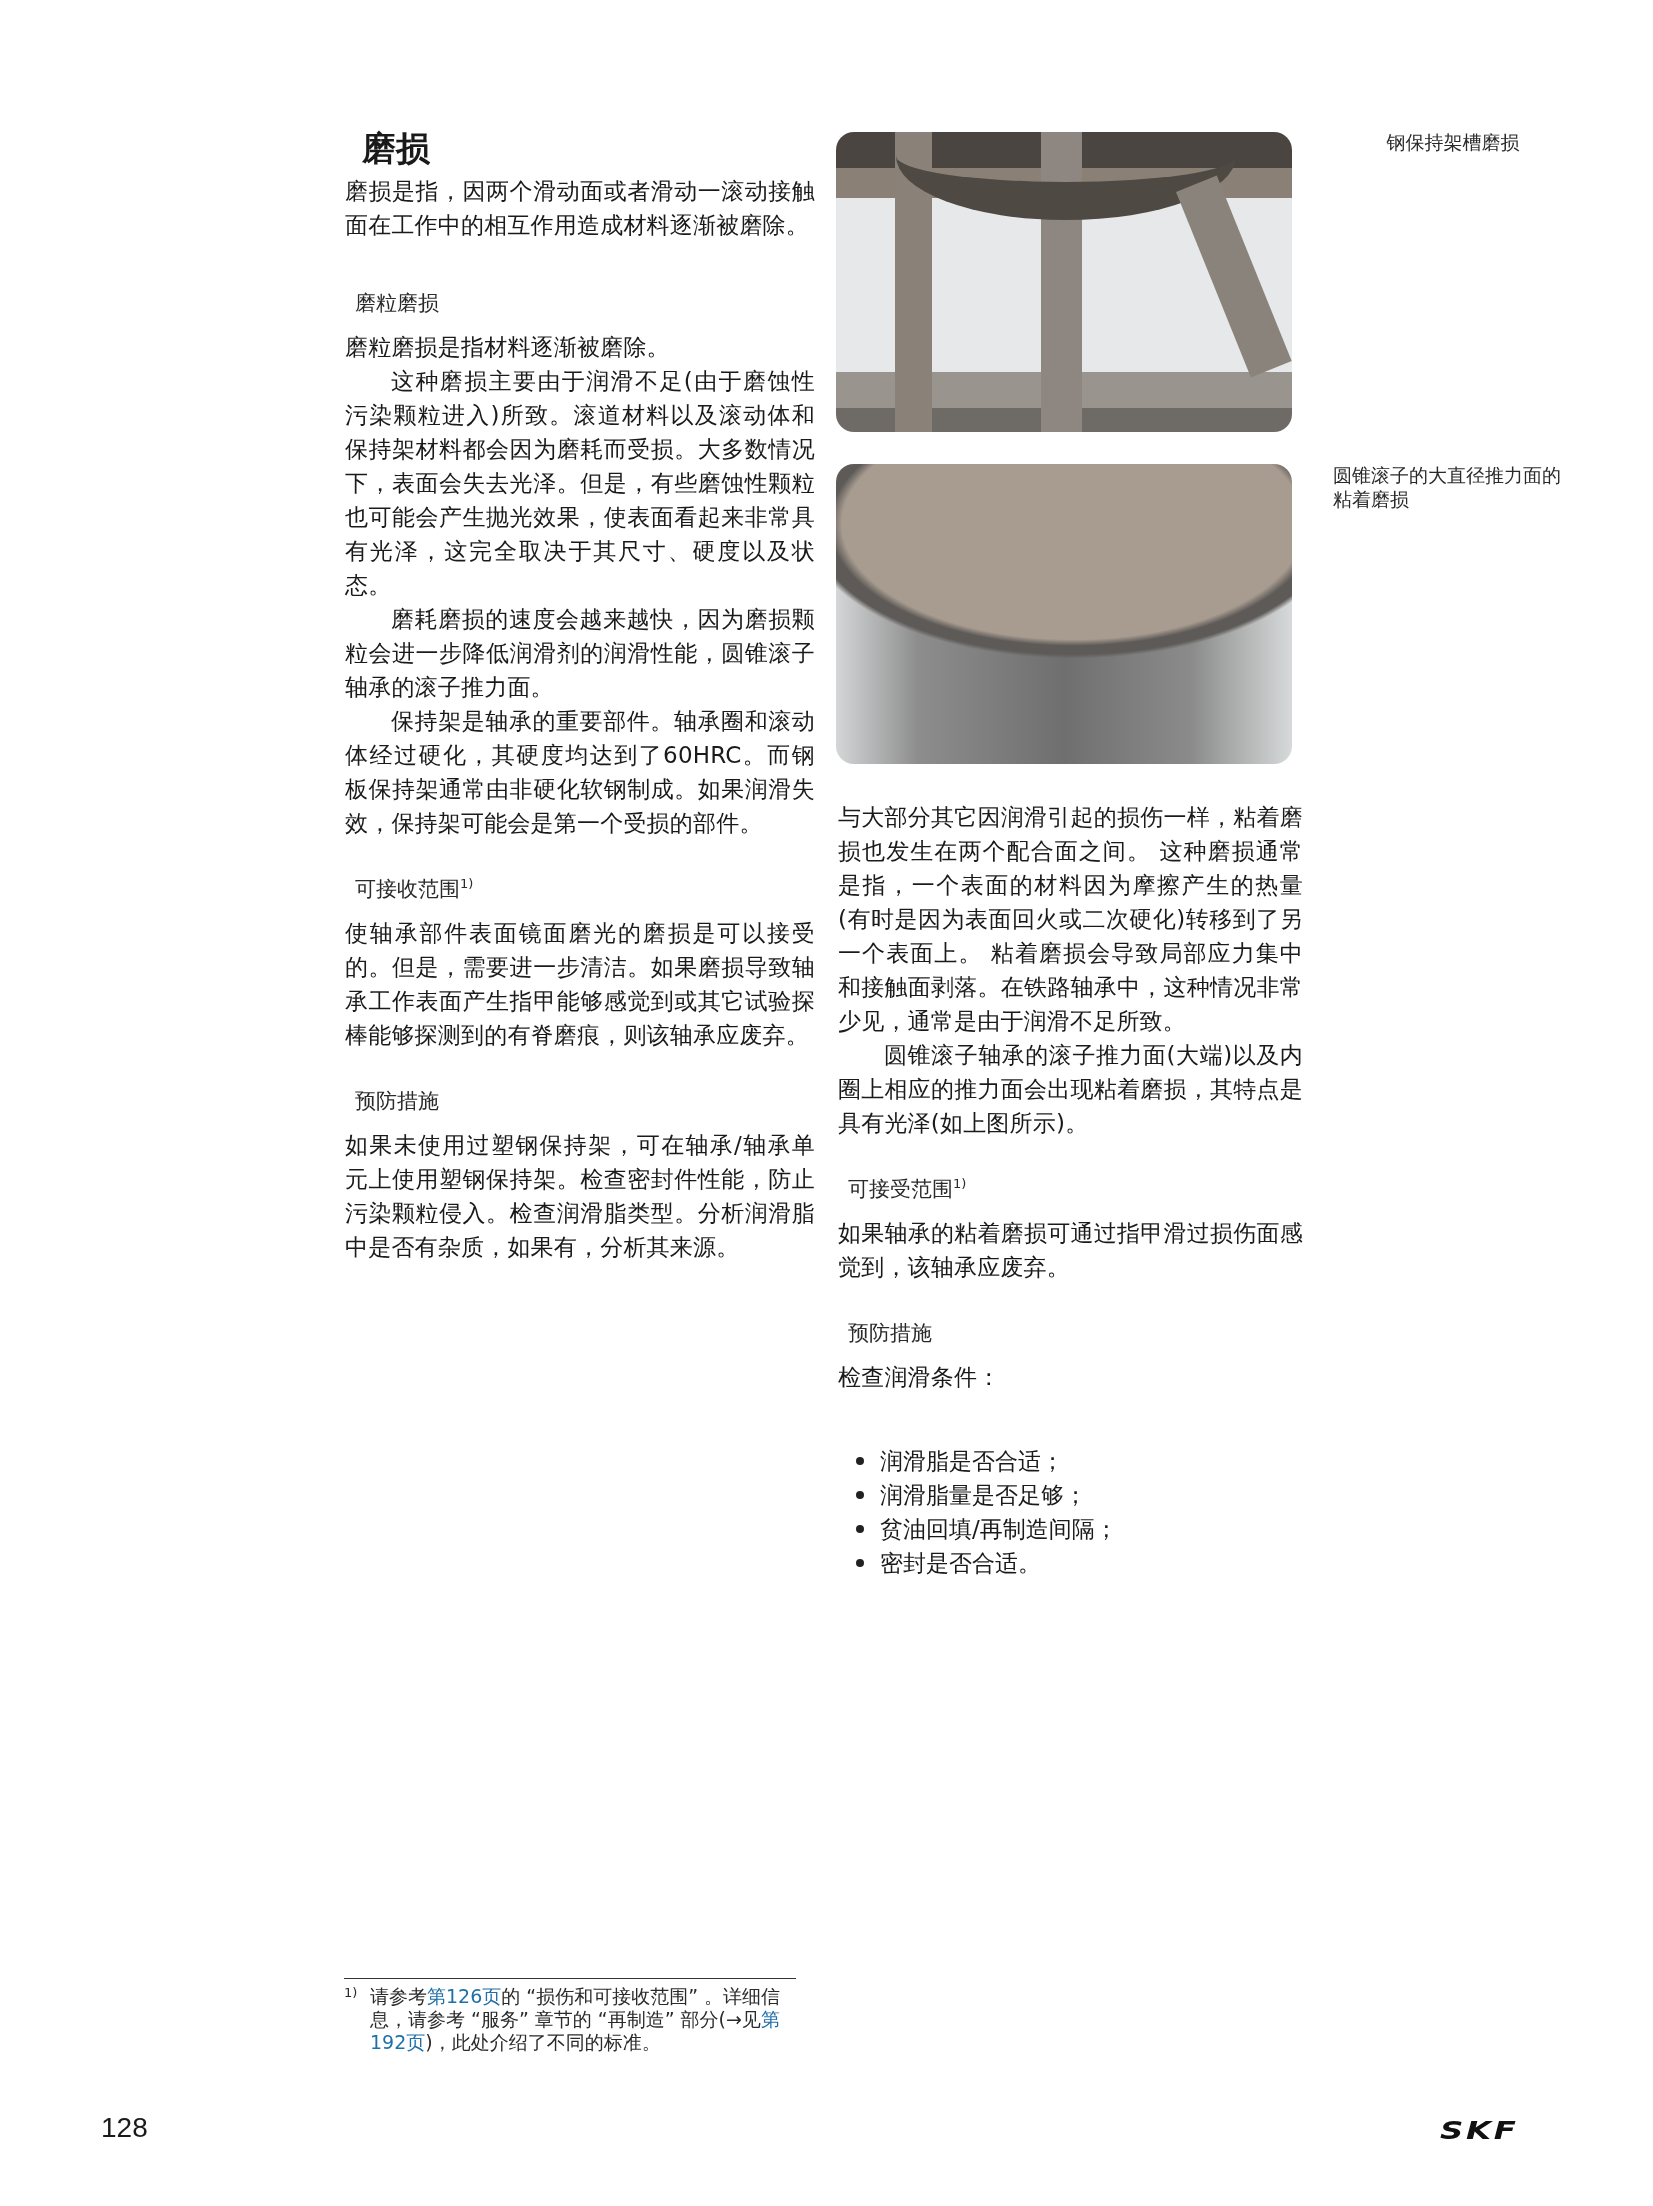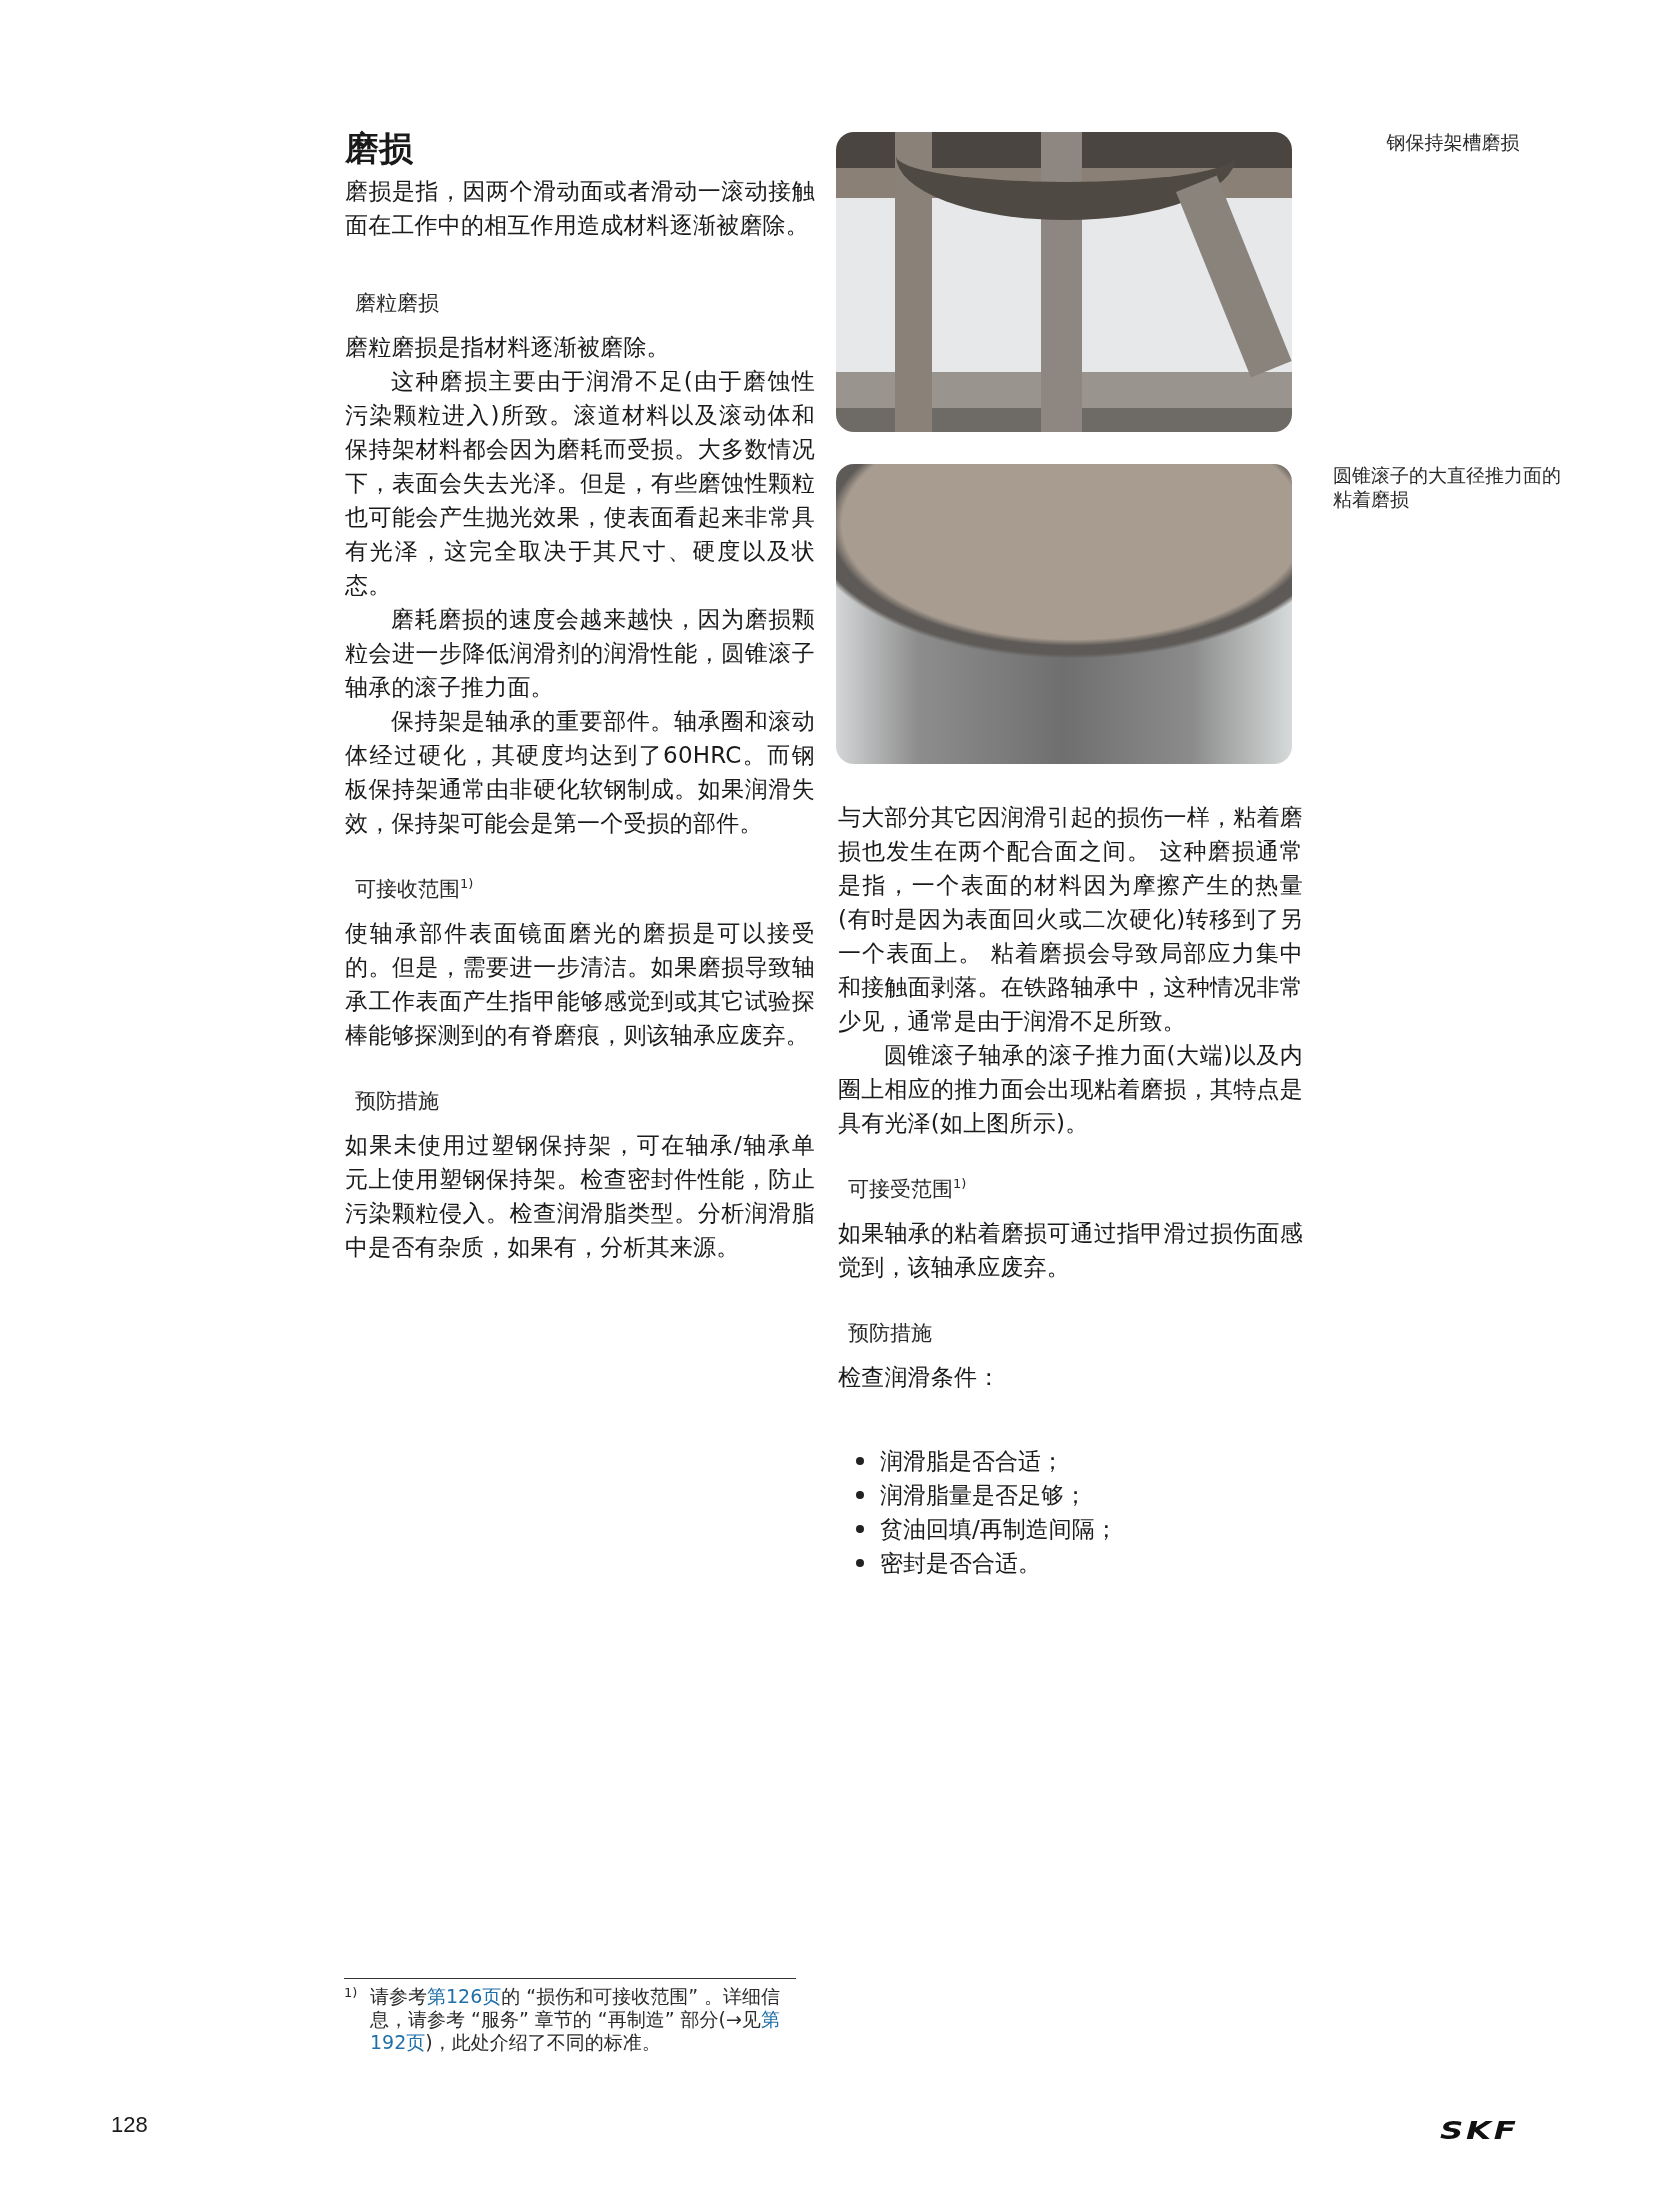--- a/index.html
+++ b/index.html
@@ -7,21 +7,21 @@
     width: 1653px; height: 2206px; position: relative; overflow: hidden;
     font-family: "DejaVu Sans", "Liberation Sans", sans-serif;
     color: #1a1a1a;
   }
   .col { position: absolute; }
   .col-left { left: 345px; top: 126px; width: 470px; }
   .col-mid { left: 838px; top: 800px; width: 465px; }
 
   .title {
     font-size: 34px; font-weight: bold; line-height: 44px;
-    margin: 0 0 4px 0; color: #1a1a1a;
+    margin: 0 0 4px 17px; color: #1a1a1a;
   }
   .p {
     font-size: 23px; line-height: 34px; margin: 0;
     text-align: justify; letter-spacing: 0.2px;
   }
   .p.indent { text-indent: 46px; }
   .h {
     font-size: 21px; line-height: 34px; margin: 10px; color: #2a2a2a;
   }
   .gap-lg { height: 34px; }
@@ -71,21 +71,21 @@
   }
   .footnote {
     position: absolute; left: 344px; top: 1985px; width: 470px;
     font-size: 19px; line-height: 23px; color: #2a2a2a;
   }
   .footnote .mark { position: absolute; left: 0; top: -4px; font-size: 13px; }
   .footnote .body { padding-left: 26px; }
   .link { color: #1f6fa8; }
 
   .page-number {
-    position: absolute; left: 111px; top: 2112px; font-size: 22px; color: #1a1a1a;
+    position: absolute; left: 101px; top: 2112px; font-size: 28px; color: #1a1a1a;
     font-family: "Liberation Sans", sans-serif;
     text-align: right;
   }
   .logo {
     position: absolute; left: 1440px; top: 2117px; font-size: 24px; font-weight: 900;
     letter-spacing: 2px; color: #111; font-family: "DejaVu Sans", sans-serif;
     transform: scaleX(1.35); transform-origin: left center; font-style: italic;
   }
 </style>
 </head>

